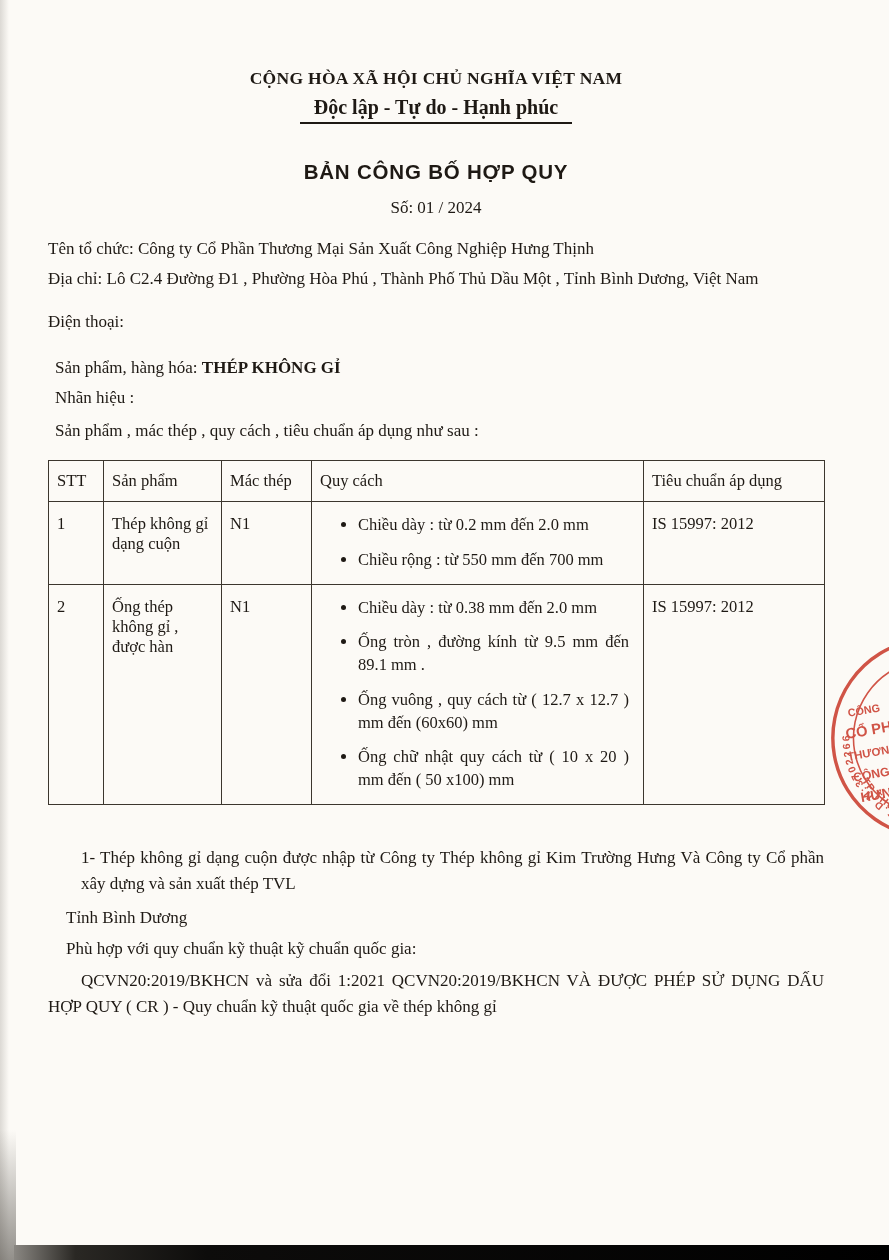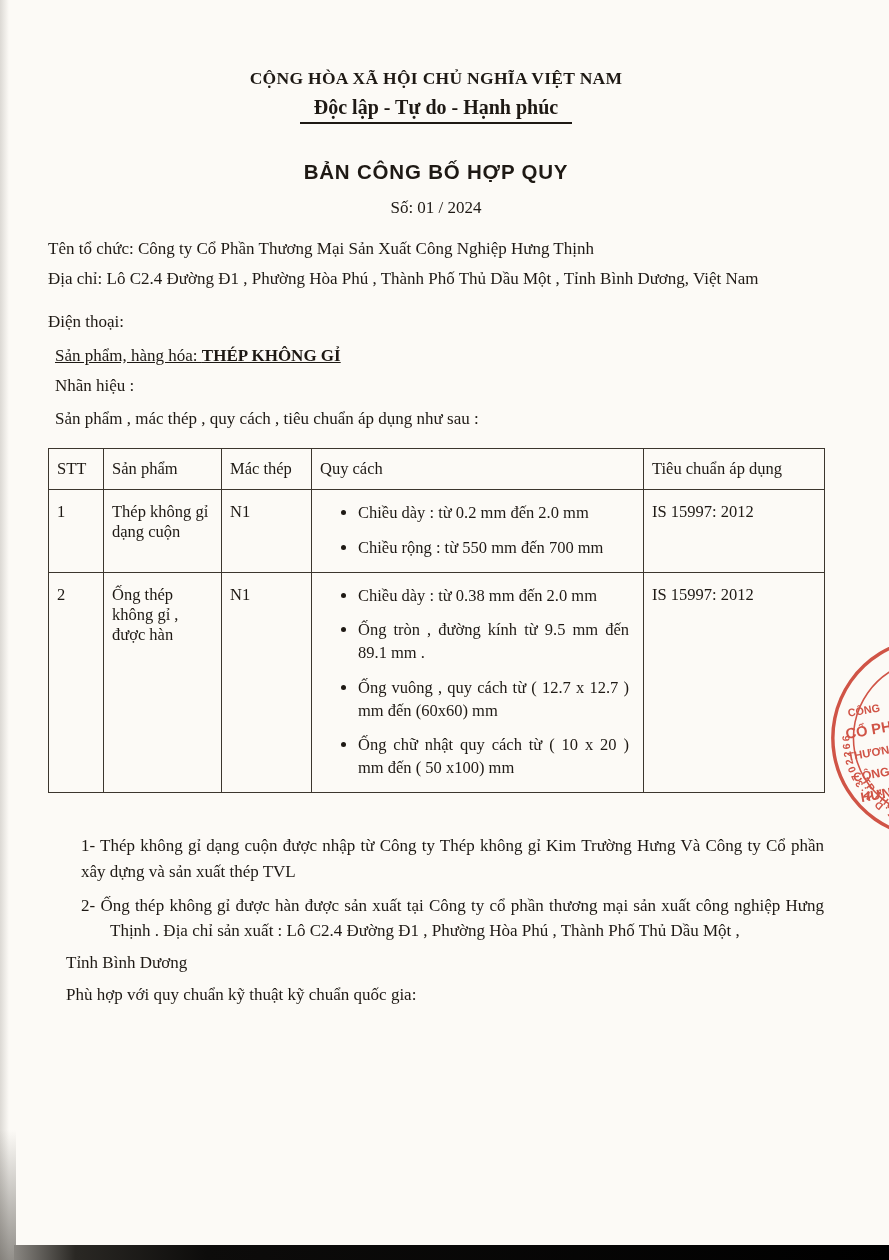--- a/index.html
+++ b/index.html
@@ -52,21 +52,21 @@
     margin-top: 14px;
   }
 
   .para {
     font-size: 17px;
     line-height: 1.55;
     margin-top: 4px;
   }
   .first-para { margin-top: 18px; }
   .phone { margin-top: 16px; }
-  .product { margin-top: 8px; text-decoration: underline; }
+  .product { margin-top: 20px; }
   .indent { padding-left: 7px; }
   .intro { margin-top: 6px; }
 
   table.spec {
     border-collapse: collapse;
     width: 776px;
     margin-top: 16px;
     font-size: 16.5px;
     table-layout: fixed;
   }
@@ -202,23 +202,23 @@
               <li>Ống chữ nhật quy cách từ ( 10 x 20 ) mm đến ( 50 x100) mm</li>
             </ul>
           </td>
           <td>IS 15997: 2012</td>
         </tr>
       </tbody>
     </table>
 
     <div class="notes">
       <p class="note-item note-1">1- Thép không gỉ dạng cuộn được nhập từ Công ty Thép không gỉ Kim Trường Hưng Và Công ty Cổ phần xây dựng và sản xuất thép TVL</p>
-      <p class="note-item note-2">2- Ống thép không gỉ được hàn được sản xuất tại Công ty cổ phần thương mại sản xuất công nghiệp Hưng Thịnh . Địa chỉ sản xuất : Lô C2.4 Đường Đ1 , Phường Hòa Phú , Thành Phố Thủ Dầu Một ,</p>
       <p class="province">Tỉnh Bình Dương</p>
       <p class="province">Phù hợp với quy chuẩn kỹ thuật kỹ chuẩn quốc gia:</p>
+      <p class="detail">QCVN20:2019/BKHCN và sửa đổi 1:2021 QCVN20:2019/BKHCN VÀ ĐƯỢC PHÉP SỬ DỤNG DẤU HỢP QUY ( CR ) - Quy chuẩn kỹ thuật quốc gia về thép không gỉ</p>
     </div>
   </div>
 
   <div class="stamp">
     <svg width="216" height="216" viewBox="0 0 220 220">
       <g transform="rotate(-10 110 110)">
         <circle cx="110" cy="110" r="101" stroke-width="3.5"></circle>
         <circle cx="110" cy="110" r="80" stroke-width="1.6"></circle>
         <defs>
           <path id="ringL" d="M 110,194 A 84,84 0 0 1 26,110 A 84,84 0 0 1 110,26"></path>

